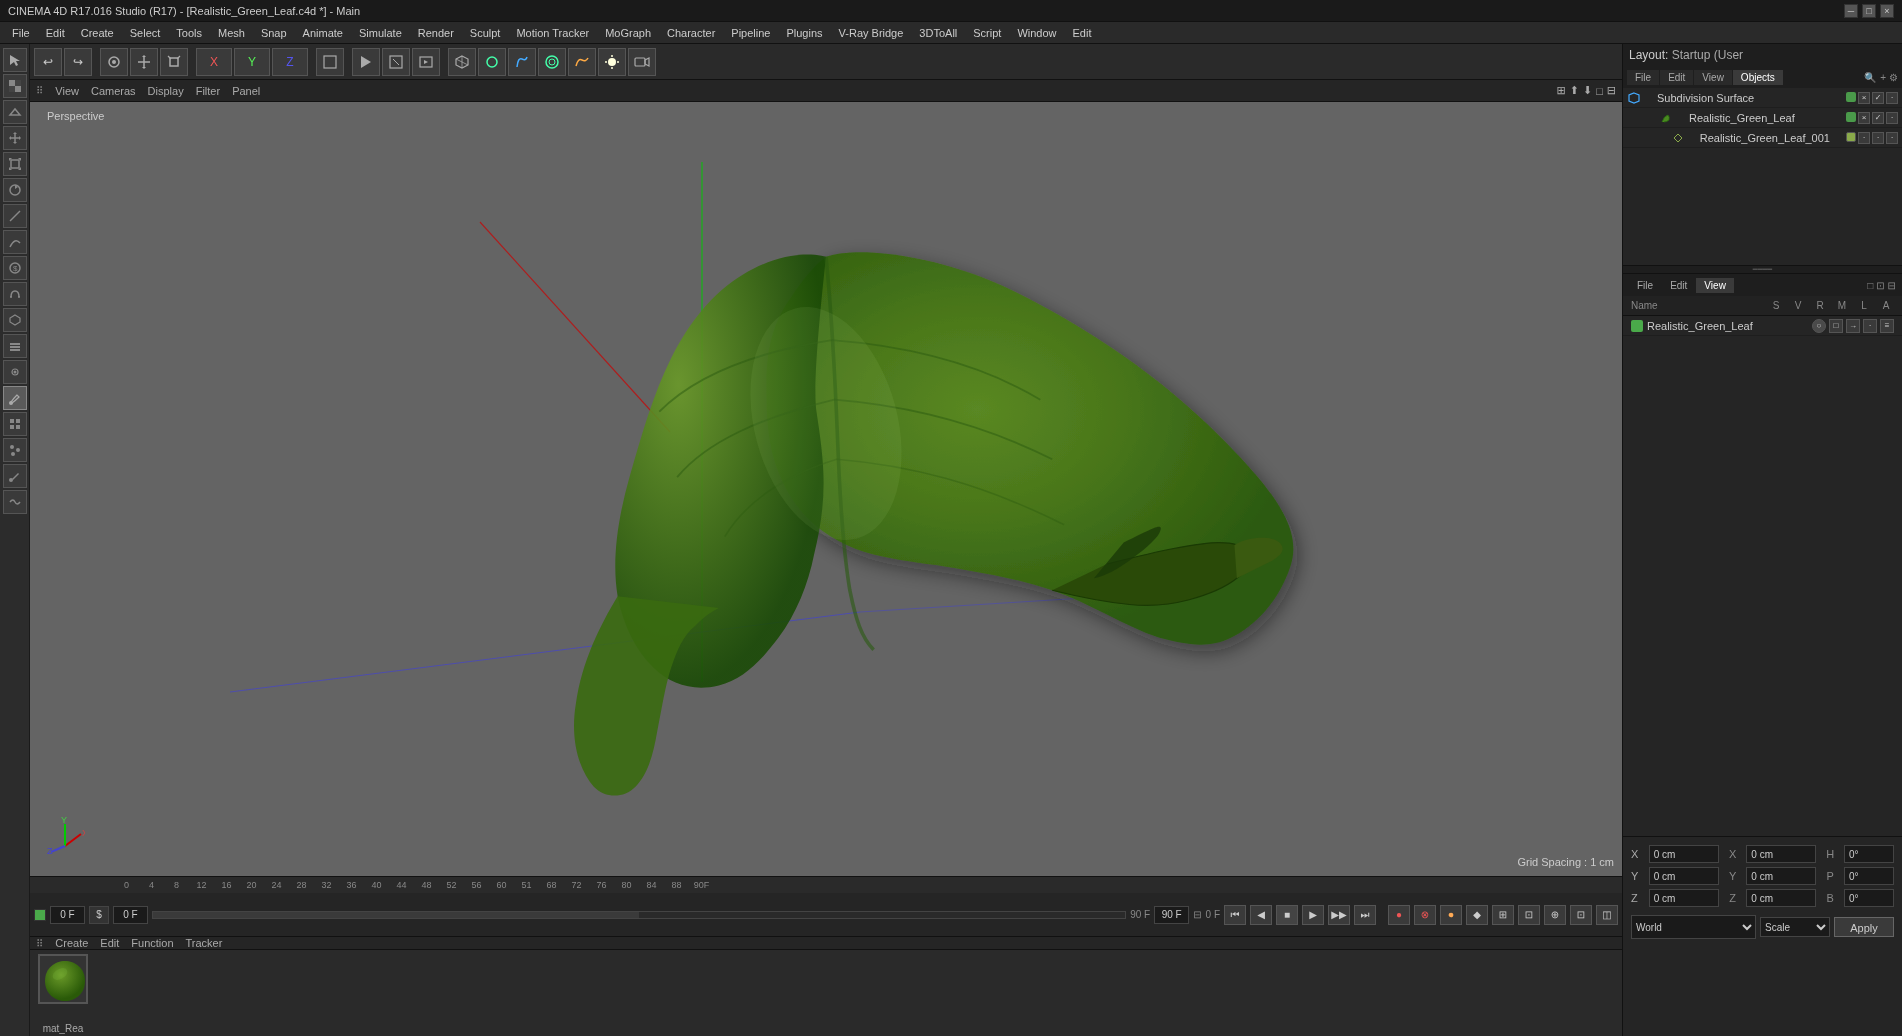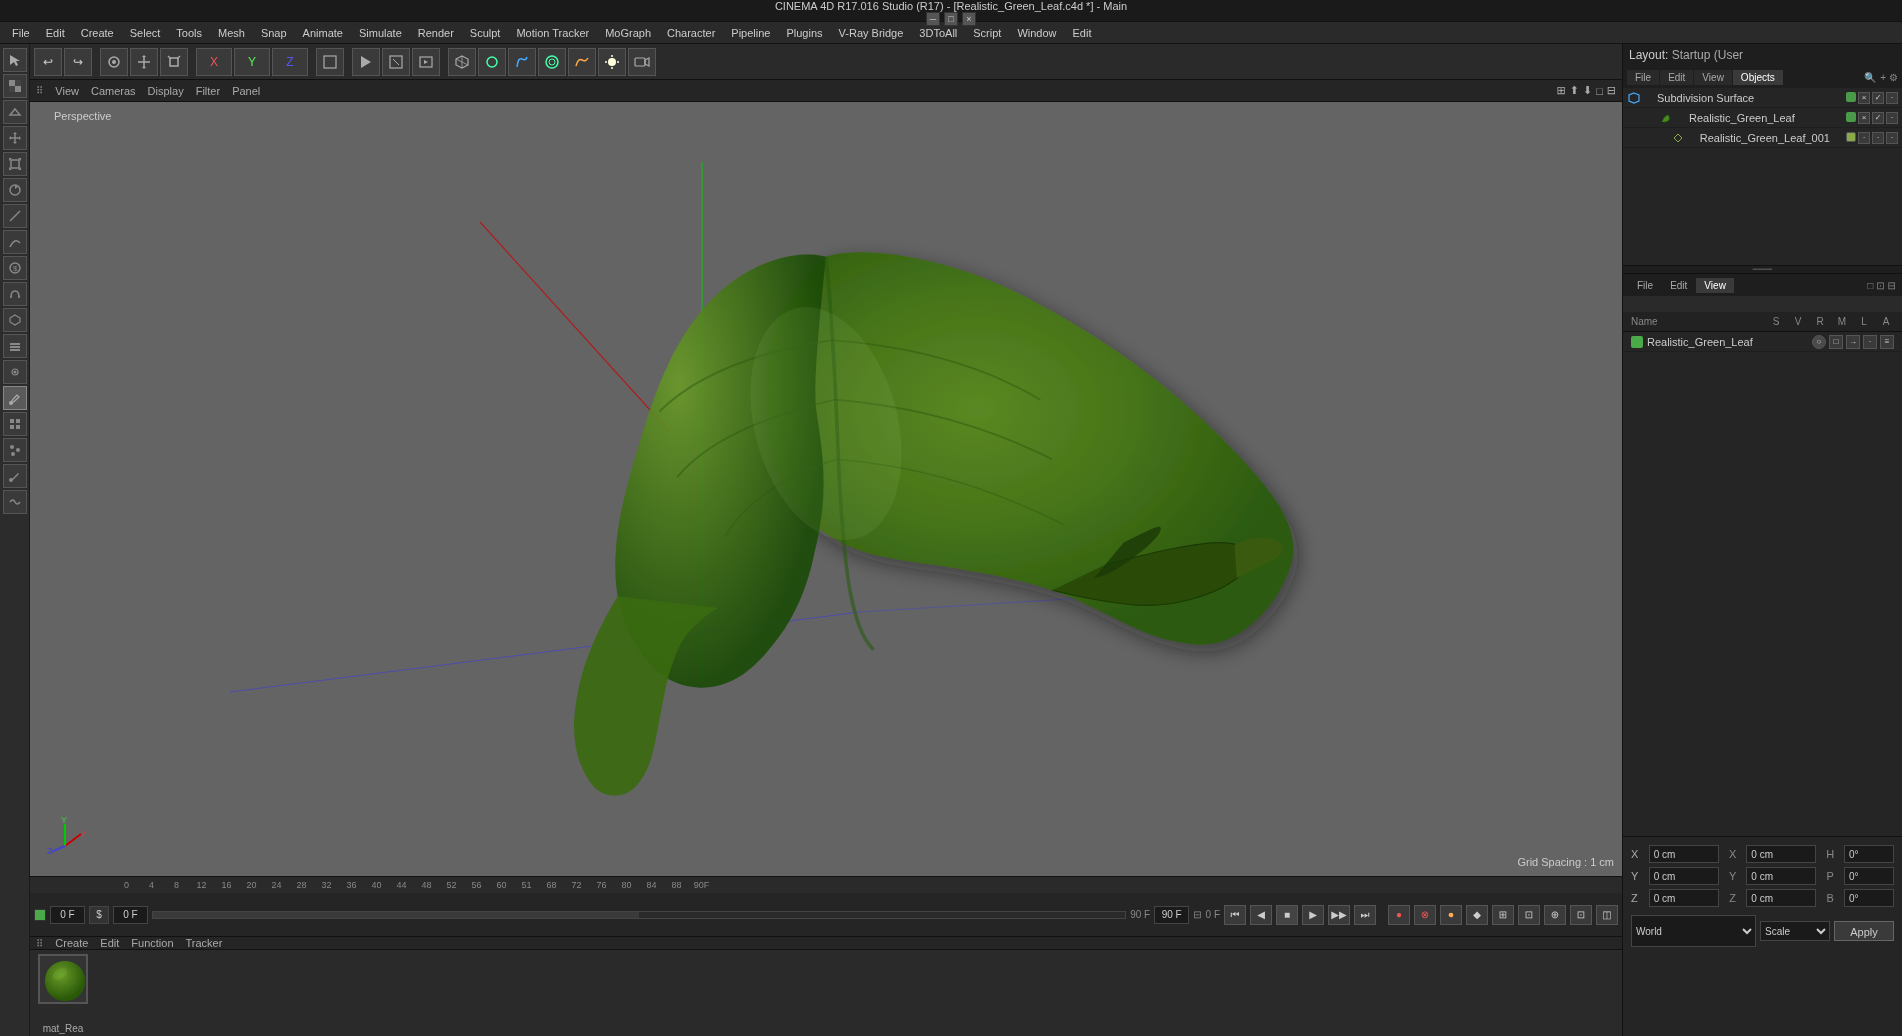--- a/index.html
+++ b/index.html
@@ -16,21 +16,20 @@
 
     
     #title-bar {
       height: 22px;
       background: #1a1a1a;
       display: flex;
       align-items: center;
       justify-content: space-between;
       padding: 0 8px;
       border-bottom: 1px solid #111;
-      flex-direction: column;
     }
     #title-bar .title-text {
       font-size: 11px;
       color: #ccc;
     }
     #title-bar .window-controls {
       display: flex;
       gap: 4px;
     }
     #title-bar .window-controls span {
@@ -162,21 +161,21 @@
     #viewport-canvas {
       flex: 1;
       background: #646464;
       position: relative;
       overflow: hidden;
     }
 
     #perspective-label {
       position: absolute;
       top: 8px;
-      left: 24px;
+      left: 17px;
       font-size: 11px;
       color: #ccc;
       pointer-events: none;
     }
 
     #grid-spacing-label {
       position: absolute;
       bottom: 8px;
       right: 8px;
       font-size: 11px;
@@ -439,21 +438,20 @@
     }
 
     #attr-col-header {
       height: 20px;
       background: #222;
       display: flex;
       align-items: center;
       padding: 0 8px;
       gap: 4px;
       border-bottom: 1px solid #111;
-      margin-top: 16px;
     }
     .ach-name {
       flex: 1;
       font-size: 10px;
       color: #888;
     }
     .ach-cols {
       display: flex;
       gap: 6px;
     }
@@ -537,21 +535,21 @@
       text-align: center;
     }
     #coord-footer {
       display: flex;
       align-items: center;
       gap: 4px;
       margin-top: 8px;
     }
     #coord-dropdown {
       flex: 1;
-      height: 32px;
+      height: 24px;
       background: #1a1a1a;
       border: 1px solid #444;
       color: #ccc;
       font-size: 10px;
     }
     #apply-btn {
       width: 60px;
       height: 20px;
       background: #3a3a3a;
       border: 1px solid #666;

